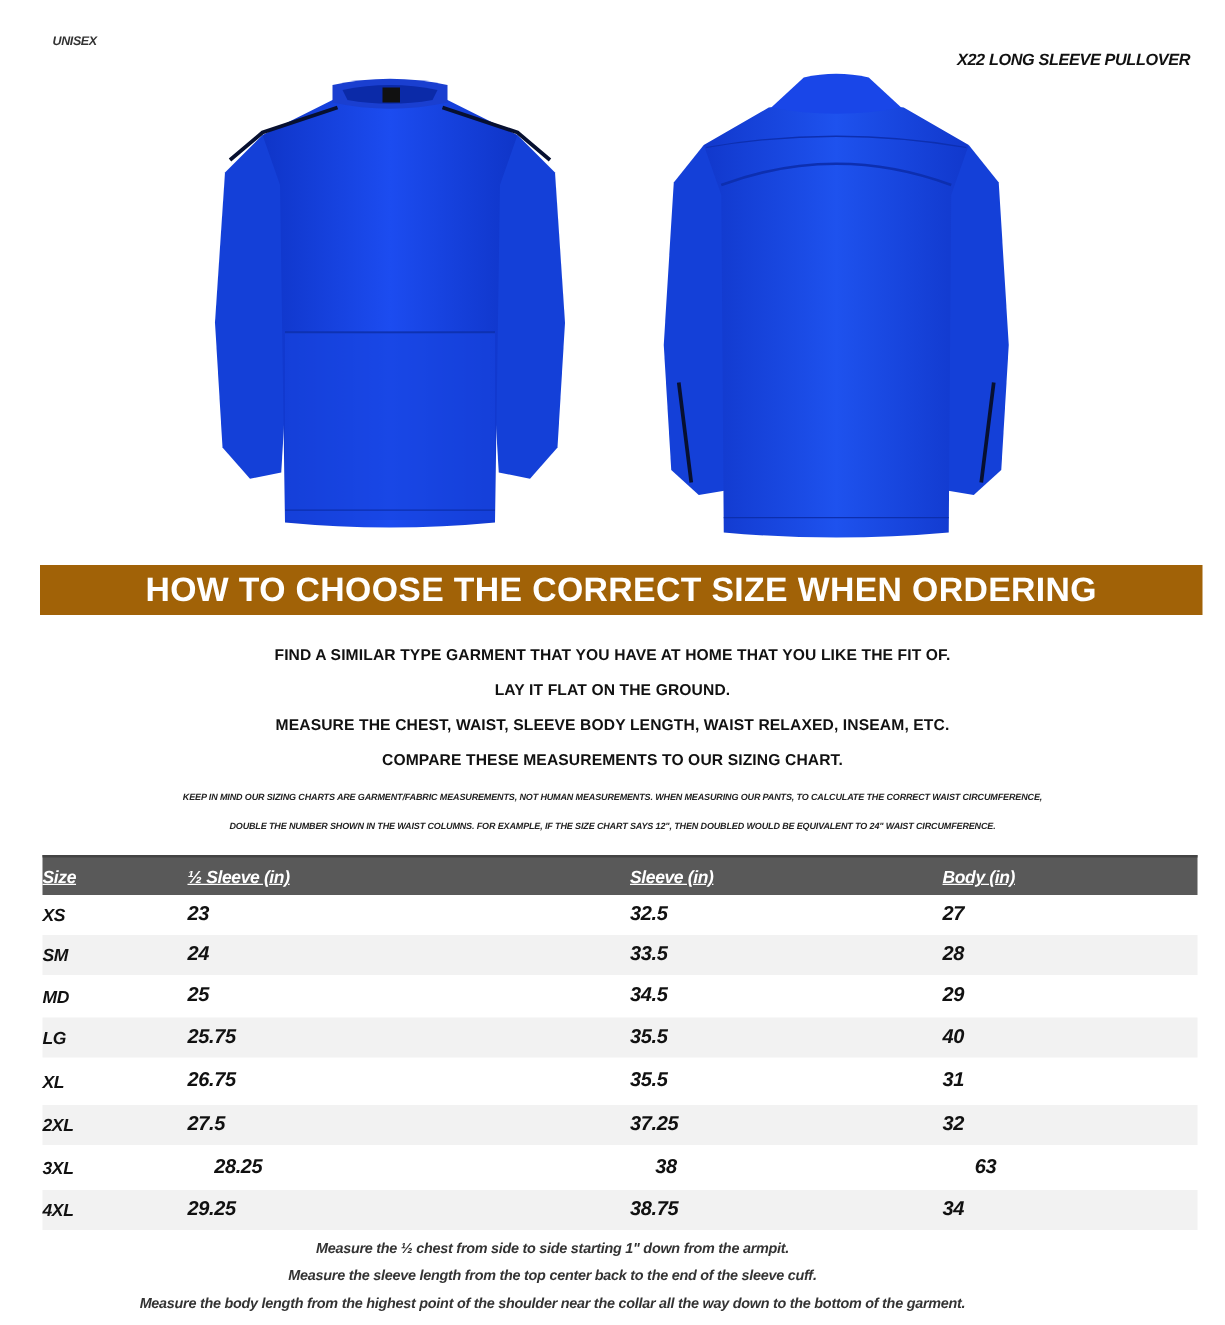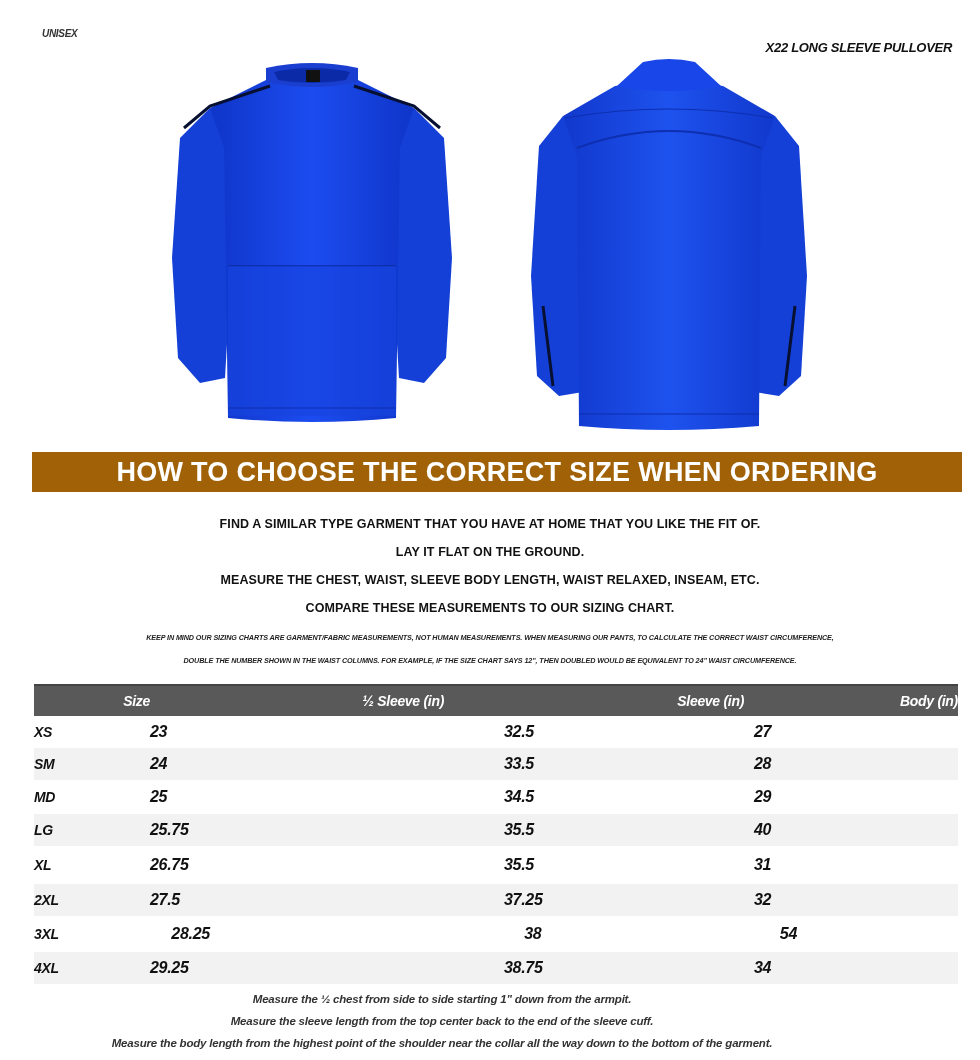--- a/index.html
+++ b/index.html
@@ -39,22 +39,23 @@
   .note2 { top: 656px; }
 
   .size-table {
     position: absolute; left: 34px; top: 684px; width: 924px;
   }
   .thead {
     display: flex; background: #595959; height: 32px; align-items: center;
     border-top: 2px solid #444;
   }
   .th {
-    color: #fff; font-weight: 700; font-style: italic; font-size: 14px; text-align: right;
+    color: #fff; font-weight: 700; font-style: italic; font-size: 14px; text-align: left;
     letter-spacing: -0.3px;
+    text-decoration: underline;
   }
   .row { display: flex; align-items: center; }
   .row.alt { background: #f2f2f2; }
   .td {
     font-weight: 700; font-style: italic; font-size: 16px; color: #111;
     letter-spacing: -0.3px;
   }
   .td.size { font-size: 14px; }
   .c0 { width: 116px; }
   .c1 { width: 354px; padding-right: 60px; }
@@ -182,21 +183,21 @@
       <div class="row alt" style="height: 32px;">
         <div class="td c0 size">2XL</div>
         <div class="td c1">27.5</div>
         <div class="td c2">37.25</div>
         <div class="td c3">32</div>
       </div>
       <div class="row" style="height: 36px; gap: 36px;">
         <div class="td c0 size">3XL</div>
         <div class="td c1">28.25</div>
         <div class="td c2">38</div>
-        <div class="td c3">54</div>
+        <div class="td c3">63</div>
       </div>
       <div class="row alt" style="height: 32px;">
         <div class="td c0 size">4XL</div>
         <div class="td c1">29.25</div>
         <div class="td c2">38.75</div>
         <div class="td c3">34</div>
       </div>
     </div>
 </div>
 

